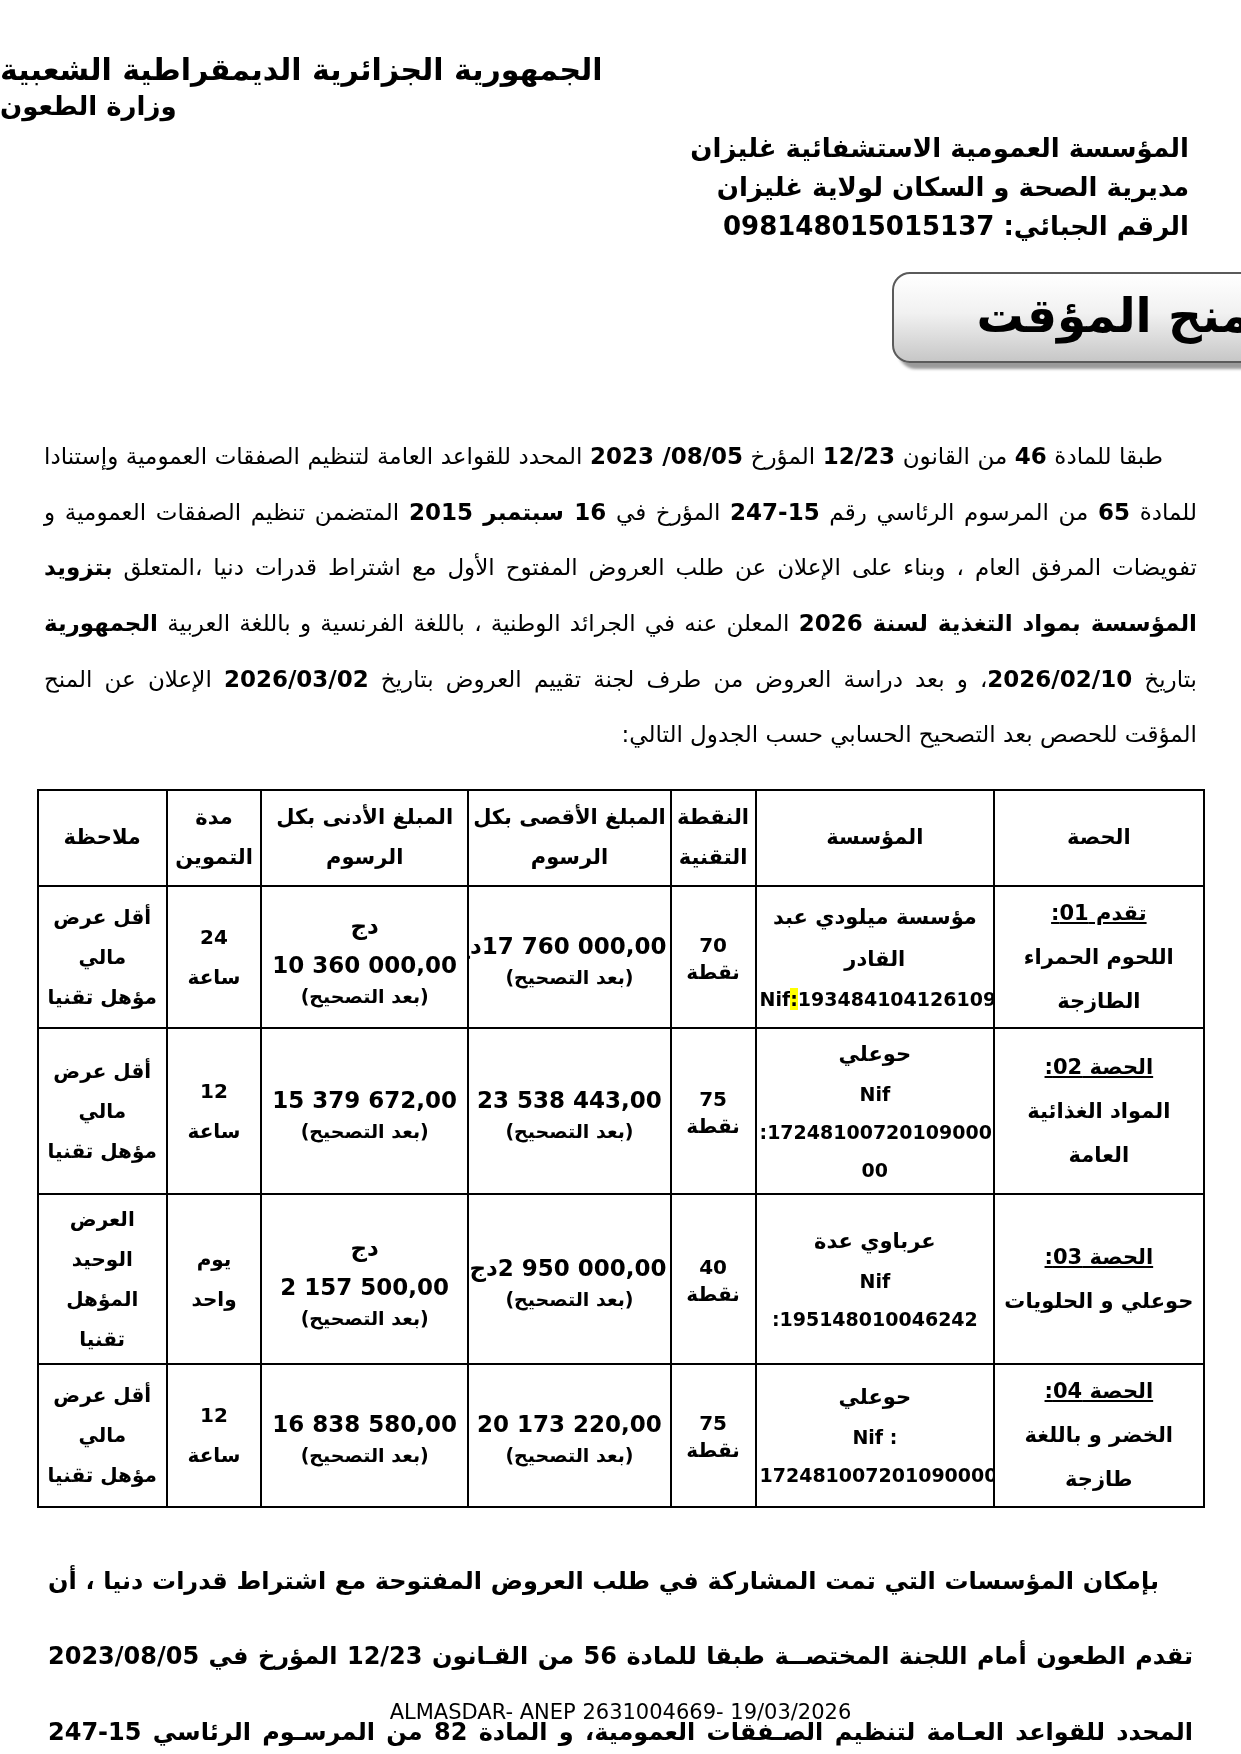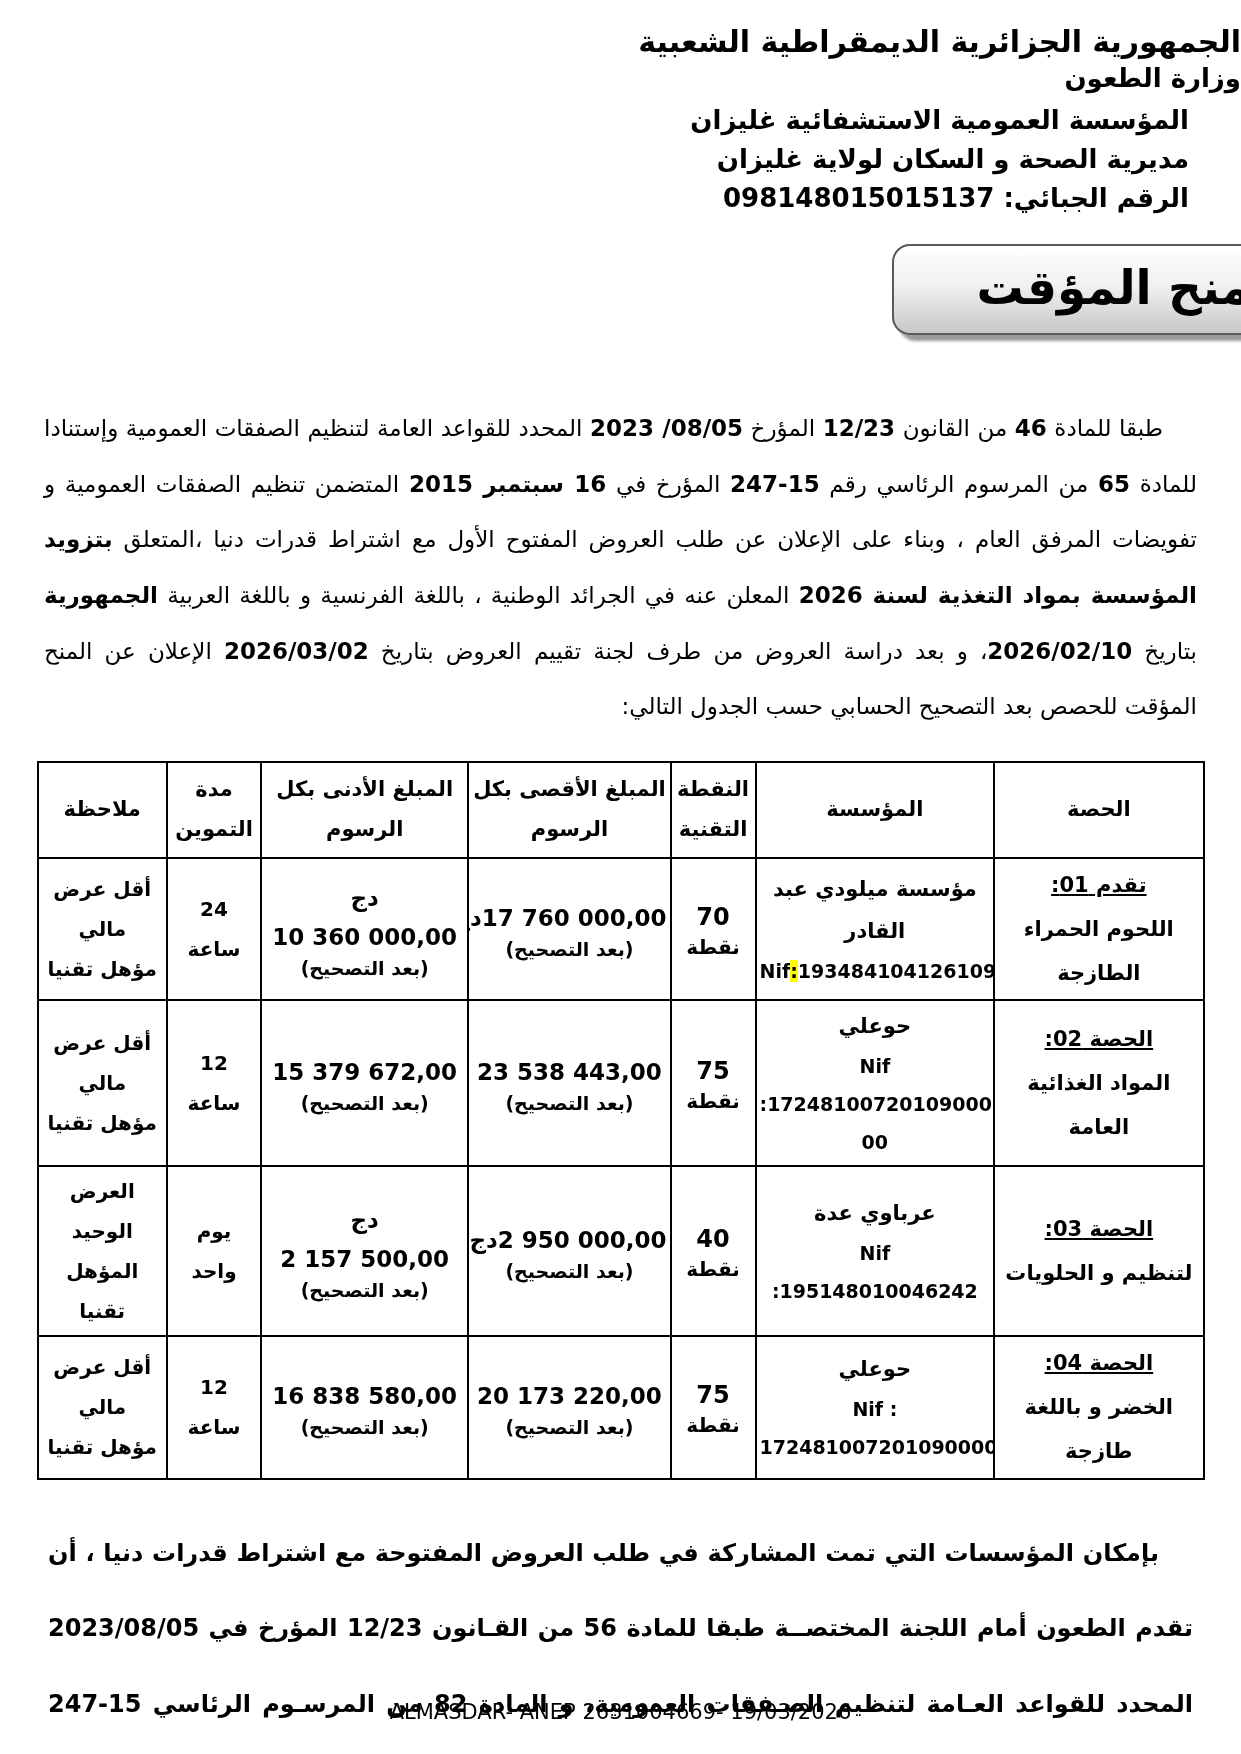--- a/index.html
+++ b/index.html
@@ -7,21 +7,21 @@
     position:relative;
     width:1241px;height:1754px;
     margin:0 auto;
     background:#ffffff;
     font-family:"DejaVu Sans", sans-serif;
     color:#000;
     direction:rtl;
     overflow:hidden;
   }
   
-  .head-center{ text-align:right; padding-top:24px; }
+  .head-center{ text-align:left; padding-top:52px; }
   .head-republic{ font-size:30px; font-weight:bold; }
   .head-ministry{ font-size:26px; font-weight:bold; margin-top:4px; }
   .head-right{ text-align:right; margin:8px 52px 0 0; font-size:26px; font-weight:bold; line-height:1.5; }
   
   .banner{
     width:706px; margin:26px 0 0 0;
     position:relative; right:-361px;  
     border:2px solid #5a5a5a;
     border-radius:18px;
     background:linear-gradient(180deg,#ffffff 0%,#f1f1f1 45%,#c7c7c7 100%);
@@ -56,21 +56,21 @@
     overflow:hidden;
   }
   table.award th{ font-weight:bold; font-size:21px; height:86px; line-height:1.9; }
   .col-lot{width:207px}.col-org{width:236px}.col-score{width:84px}
   .col-max{width:200px}.col-min{width:205px}.col-dur{width:93px}.col-note{width:128px}
   .lot-title{ font-weight:bold; text-decoration:underline; font-size:21px; line-height:2.1; }
   .lot-line{ font-weight:bold; font-size:21px; line-height:2.1; }
   .org-name{ font-weight:bold; font-size:21px; line-height:2.0; }
   .nif-line{ direction:ltr; font-weight:bold; font-size:19px; line-height:2.0; }
   .nif-hl{ background:#ffff00; }
-  .score-num{ font-weight:bold; font-size:24px; line-height:1.5; }
+  .score-num{ font-weight:bold; font-size:20px; line-height:1.5; }
   .score-unit{ font-weight:bold; font-size:20px; }
   .amount{ font-weight:bold; font-size:23px; line-height:1.7; }
   .amount-note{ font-weight:bold; font-size:19px; }
   .dur-line{ font-weight:bold; font-size:20px; line-height:2.0; }
   .note-line{ font-weight:bold; font-size:20px; line-height:2.0; }
   tr.r1 td{height:104px} tr.r2 td{height:112px} tr.r3 td{height:104px} tr.r4 td{height:120px}
   
   .appeal{
     margin:36px 48px 0 48px;
     font-size:24px;
@@ -188,21 +188,21 @@
             <div class="dur-line">ساعة</div>
           </td>
           <td>
             <div class="note-line">أقل عرض مالي</div>
             <div class="note-line">مؤهل تقنيا</div>
           </td>
         </tr>
         <tr class="r3">
           <td>
             <div class="lot-title">الحصة 03:</div>
-            <div class="lot-line">لتنظيم و الحلويات</div>
+            <div class="lot-line">حوعلي و الحلويات</div>
           </td>
           <td>
             <div class="org-name">عرباوي عدة</div>
             <div class="nif-line"><span>Nif </span><span>:</span><span>195148010046242</span></div>
           </td>
           <td>
             <div class="score-num">40</div>
             <div class="score-unit">نقطة</div>
           </td>
           <td>

